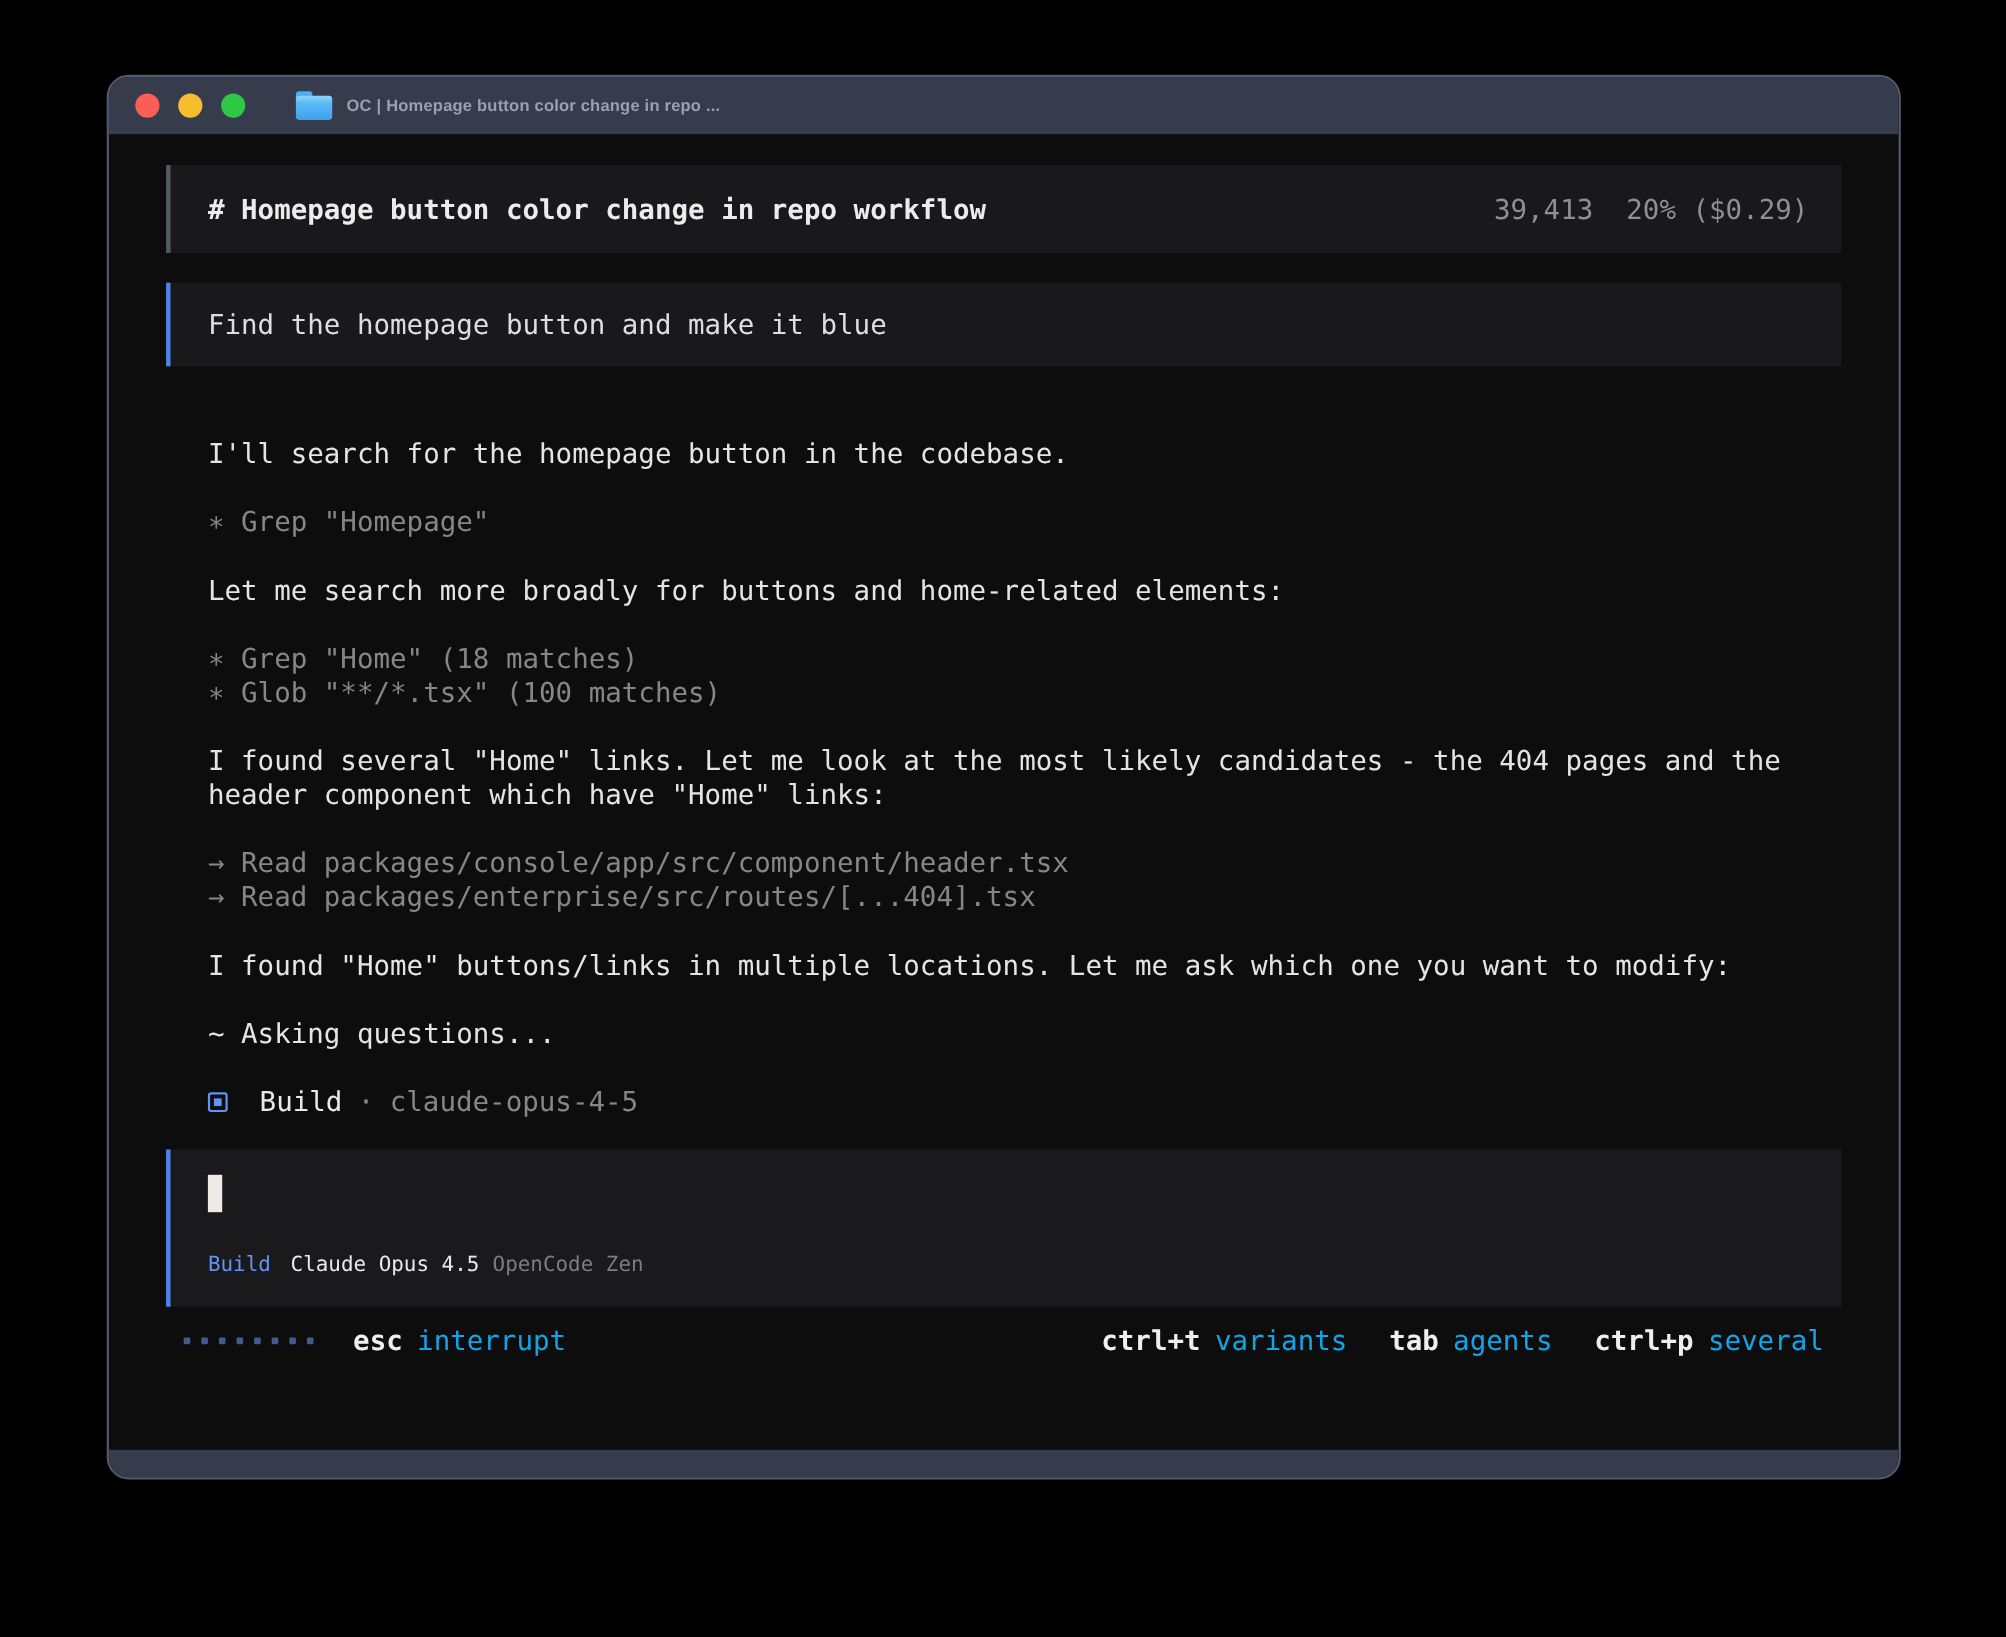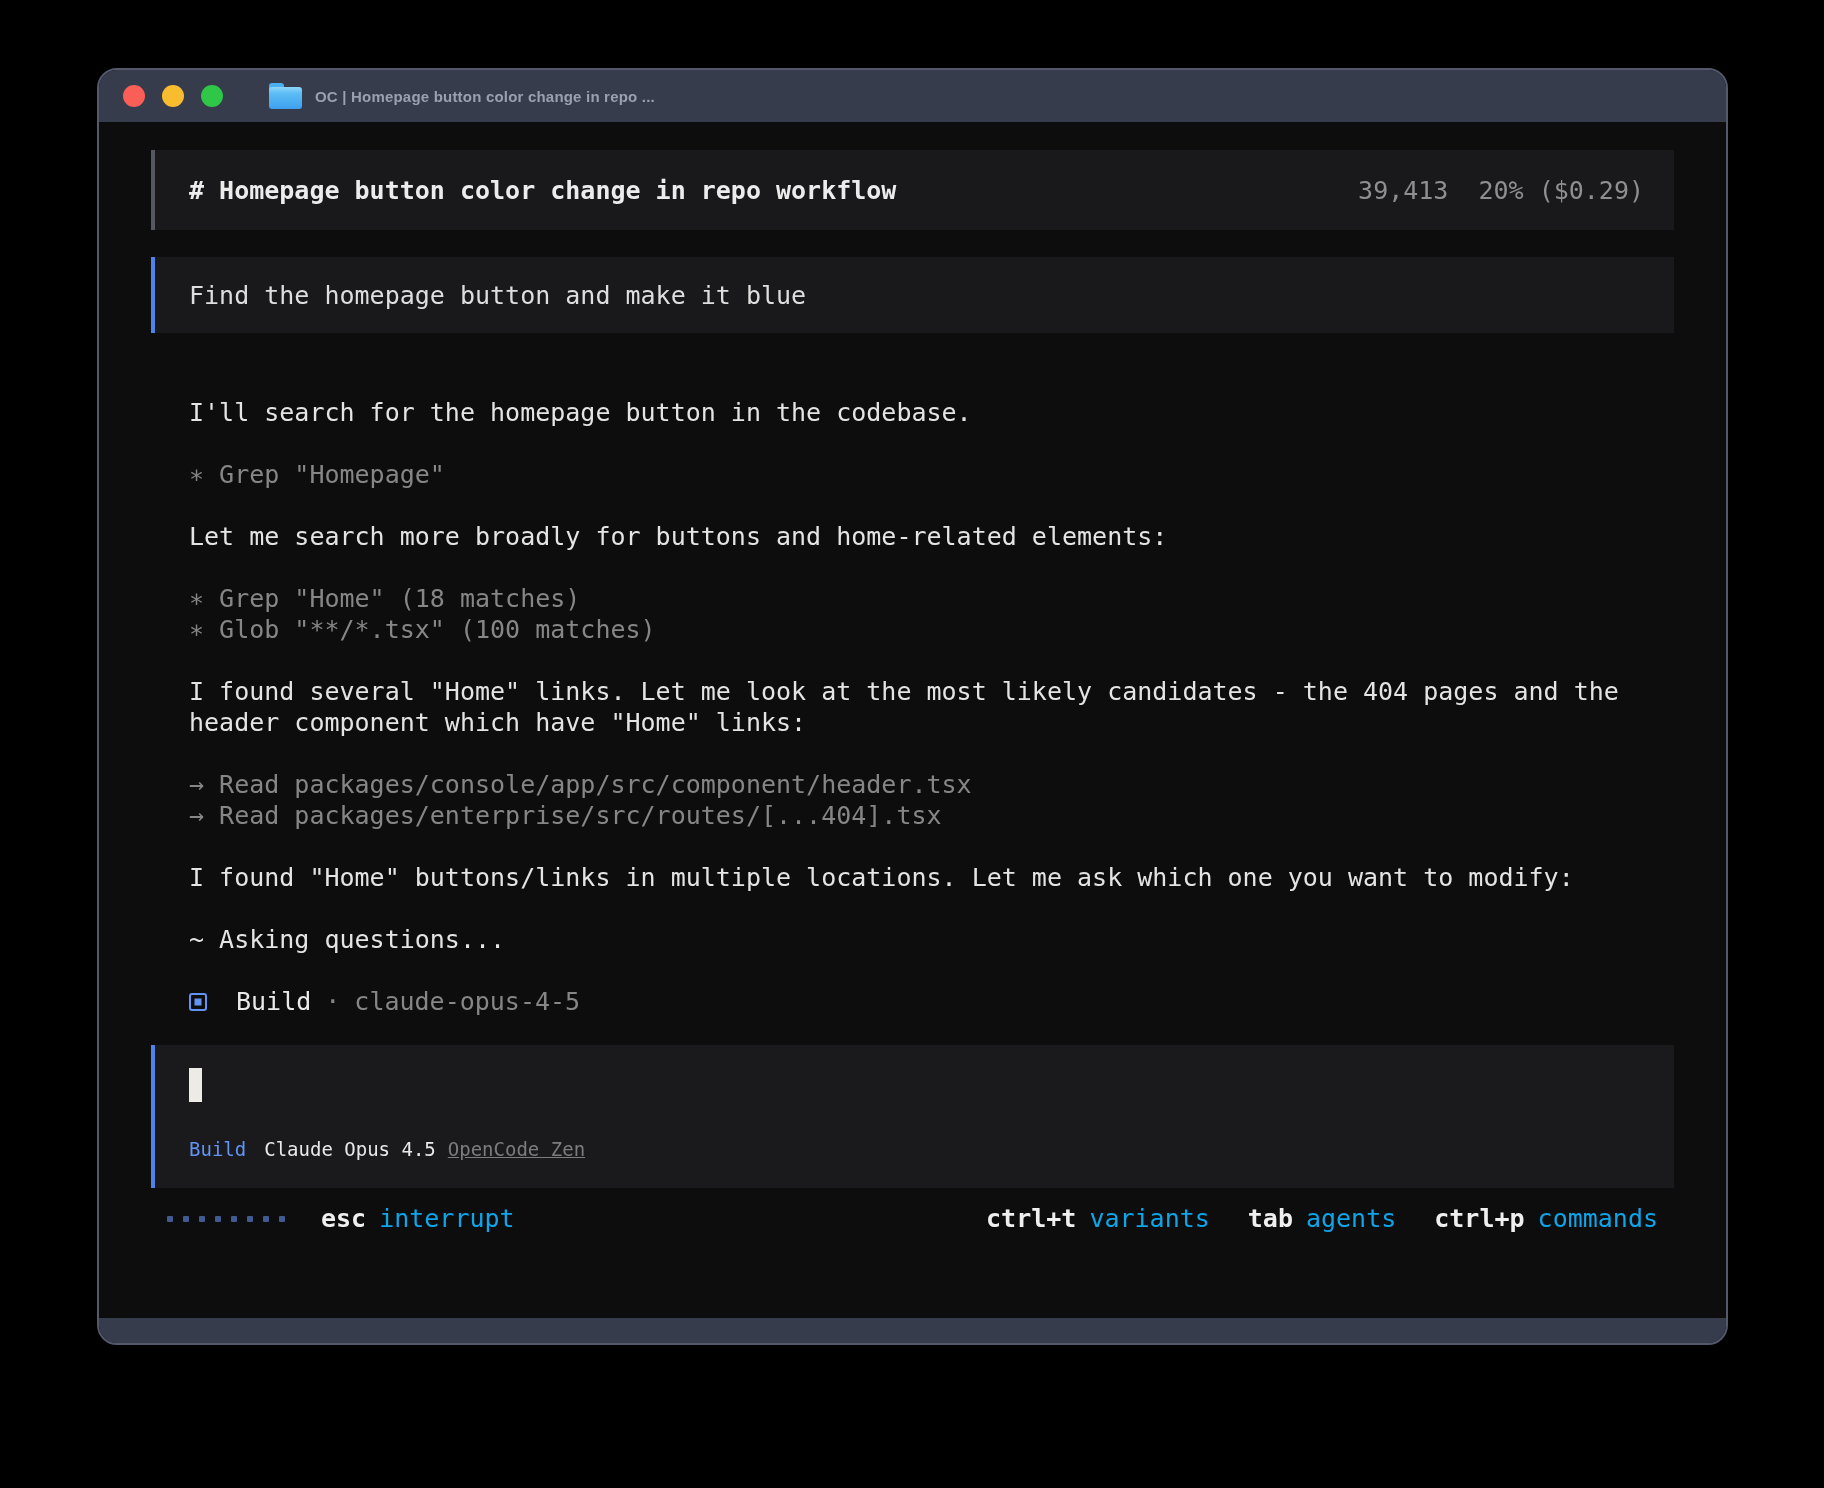--- a/index.html
+++ b/index.html
@@ -75,21 +75,21 @@
   .agent-model { color:#868686; margin-left:14px; }
 
   .input-block {
     border-left:4px solid #4e83ea; background:#1a1a1c;
     margin-top:28px; padding:23px 34px 28px 34px;
   }
   .cursor { width:13px; height:34px; background:#edebe6; }
   .input-model-row { margin-top:36px; font-size:19px; display:flex; align-items:baseline; }
   .input-agent    { color:#6293f5; }
   .input-model    { color:#e9e9e9; margin-left:18px; }
-  .input-provider { color:#7c7c7c; margin-left:12px;text-decoration:underline; }
+  .input-provider { color:#7c7c7c; margin-left:12px; }
 
   .status-bar {
     margin-top:15px; display:flex; align-items:center; justify-content:space-between;
     padding:0 16px; font-size:25px; height:31px;gap:24px;
   }
   .status-left { display:flex; align-items:center; }
   .spinner { display:flex; gap:10px; margin-right:36px; }
   .spinner .dot { width:6px; height:6px; border-radius:1px; background:#44598f; }
   .key   { color:#efefef; font-weight:bold; }
   .label { color:#0ea5e9; margin-left:13px; }
@@ -188,21 +188,21 @@
           <span class="shortcut">
             <span class="key">ctrl+t</span>
             <span class="label">variants</span>
           </span>
           <span class="shortcut">
             <span class="key">tab</span>
             <span class="label">agents</span>
           </span>
           <span class="shortcut">
             <span class="key">ctrl+p</span>
-            <span class="label">commands</span>
+            <span class="label">several</span>
           </span>
         </div>
     </div>
 
   </div>
 
   <div class="bottom-strip"></div>
 </div>
 
 </body></html>

